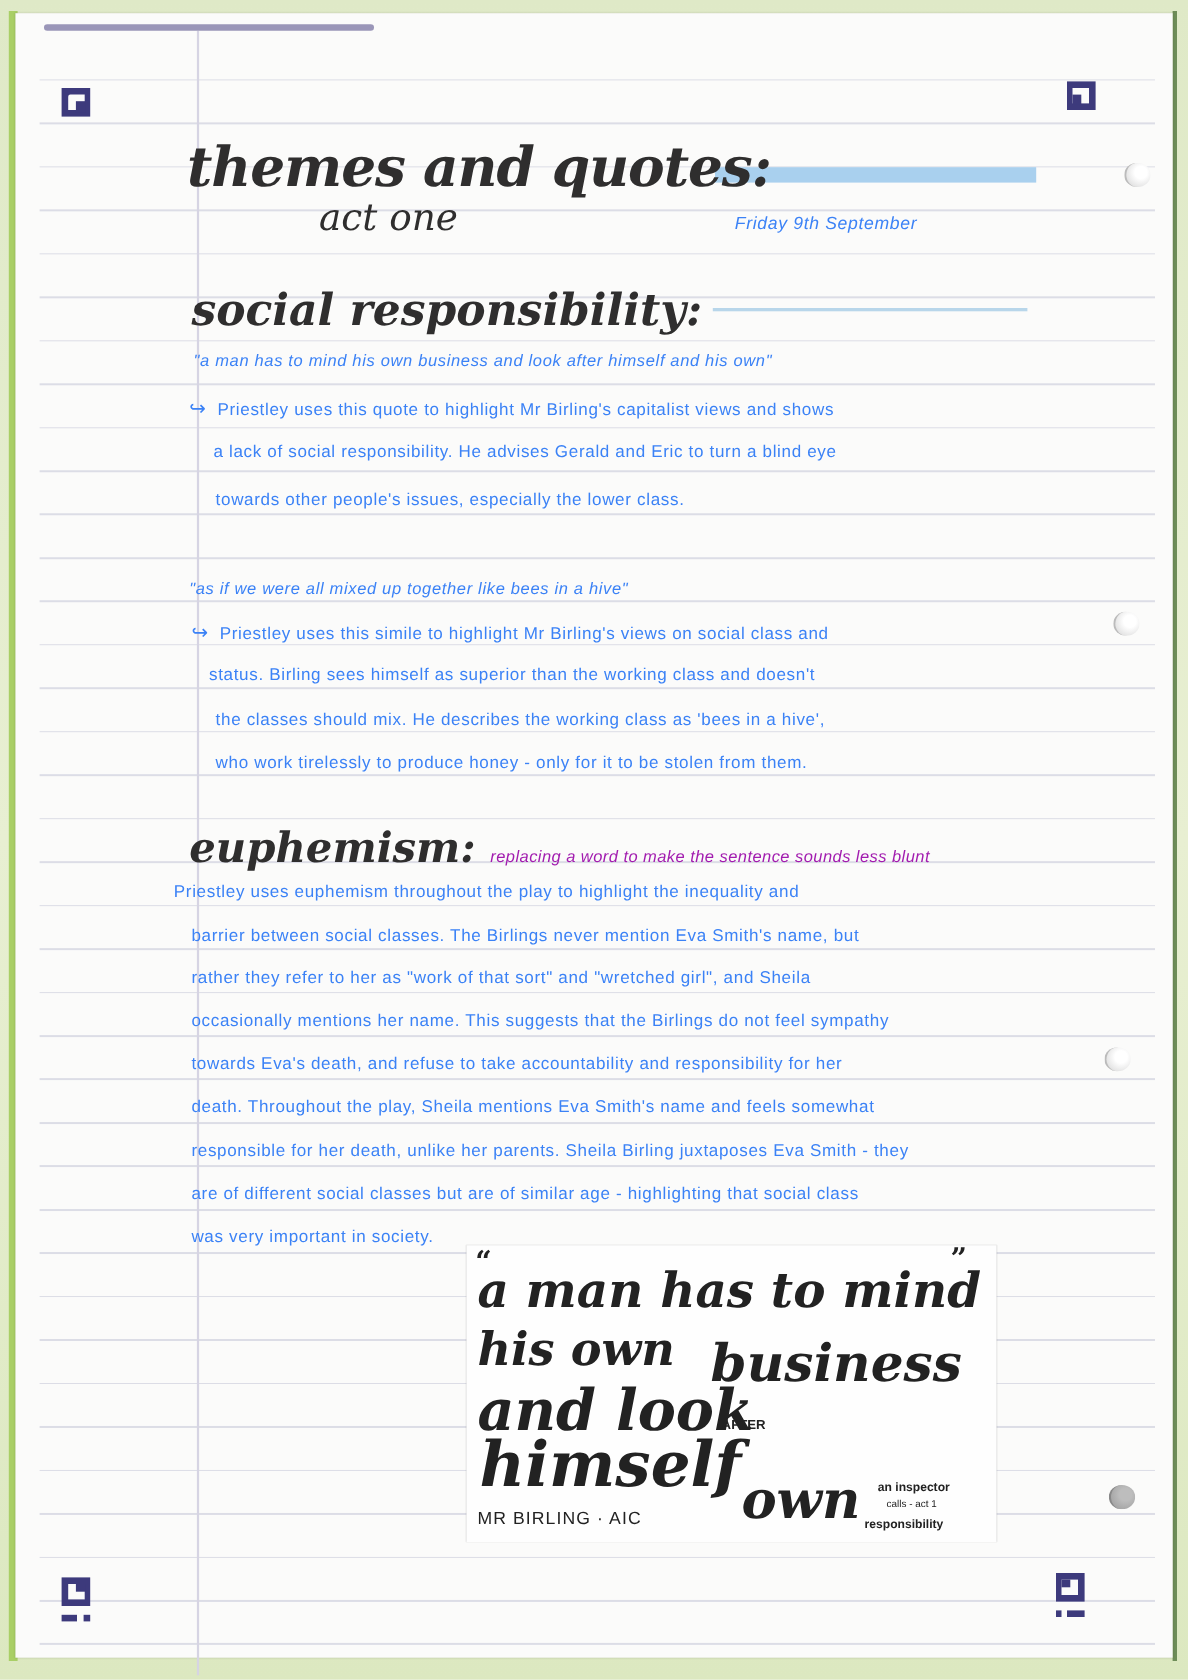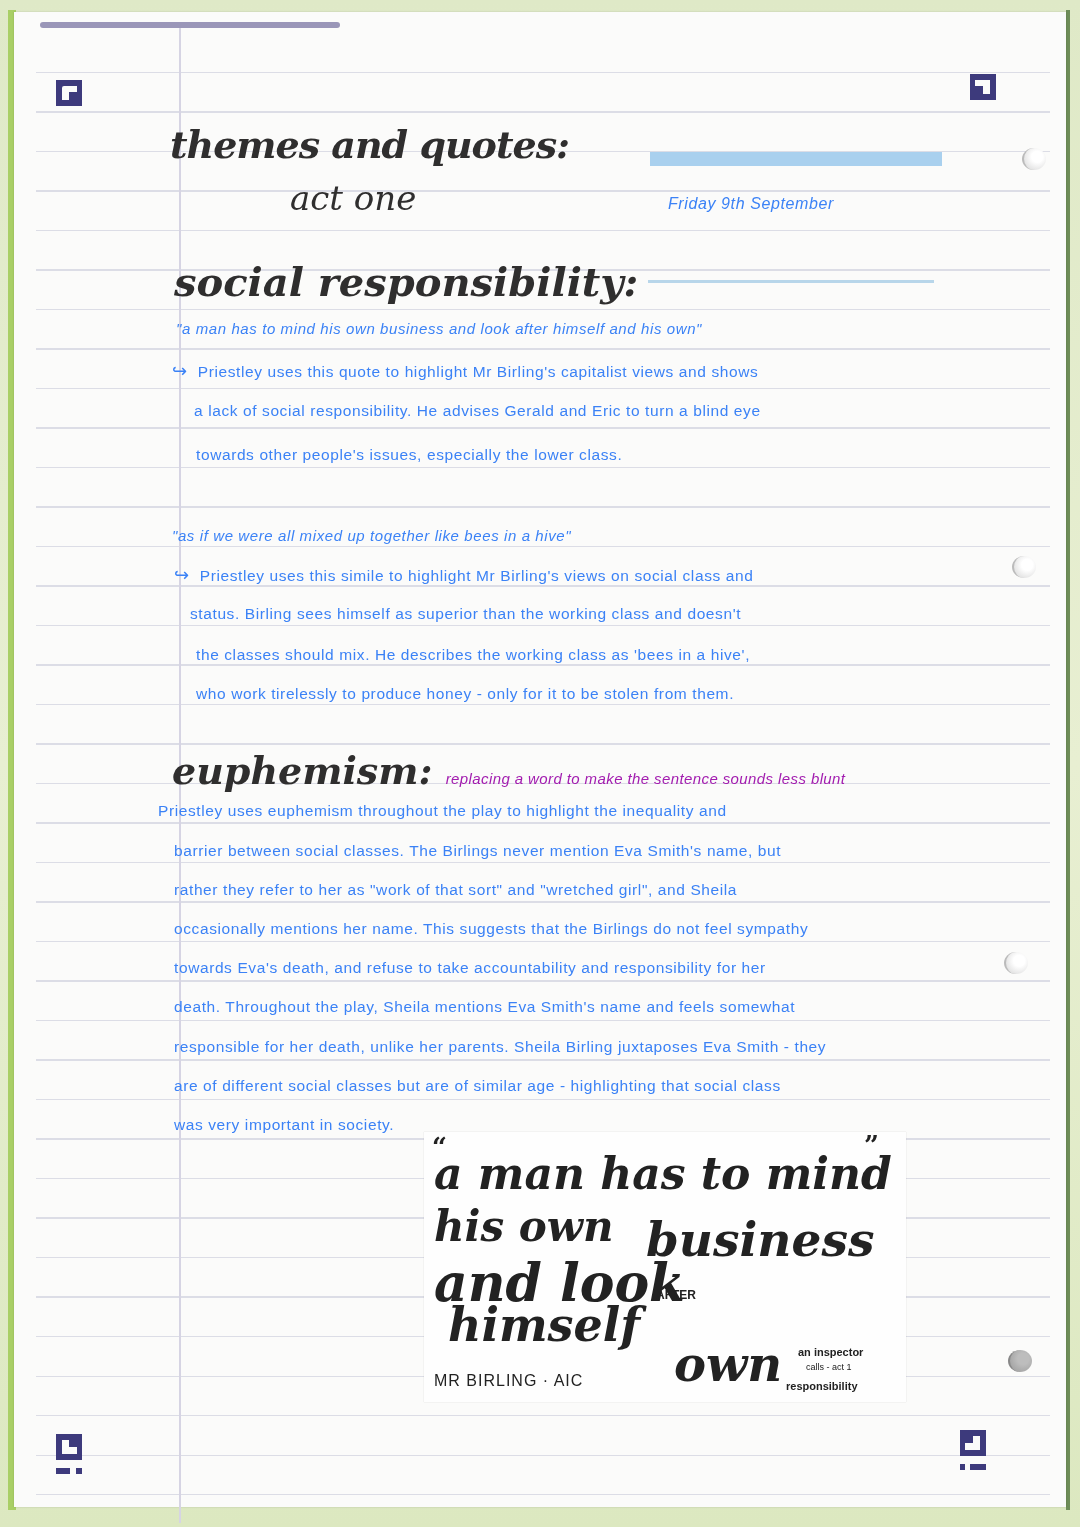--- a/index.html
+++ b/index.html
@@ -31,21 +31,21 @@
   .hole {
     position:absolute; width:22px; height:22px; border-radius:50%;
     background: radial-gradient(circle at 60% 40%, #fff 30%, #e6e6e6 70%, #cfcfcf 100%);
     border-left:2px solid #bbb;
   }
   .hole.dark { background: radial-gradient(circle at 60% 40%, #bdbdbd 30%, #999 100%); border-left:2px solid #888; }
 
   .script { font-family: "DejaVu Serif", serif; font-style:italic; color:#2f2e2e; }
   .hand { font-family: "Liberation Sans", sans-serif; color:#3b82f6; letter-spacing:0.6px; }
 
-  .title { position:absolute; left:170px; top:122px; font-size:38px; font-weight:bold; letter-spacing:-1px; }
+  .title { position:absolute; left:170px; top:122px; font-size:50px; font-weight:bold; letter-spacing:-1px; }
   .title-highlight { position:absolute; left:650px; top:152px; width:292px; height:14px; background:#a9d0ee; }
   .subtitle { position:absolute; left:290px; top:178px; font-size:34px; }
   .date { position:absolute; left:668px; top:195px; font-size:16px; font-style:italic; }
 
   .h2 { position:absolute; font-size:40px; font-weight:bold; }
   .h2-line { position:absolute; height:3px; background:#b8d6ea; }
   .quote { position:absolute; font-size:15px; font-style:italic; }
   .para-line { position:absolute; font-size:15.5px; white-space:nowrap; }
   .arrow { font-size:18px; margin-right:10px; }
   .definition { font-size:15px; font-style:italic; font-family:"Liberation Sans", sans-serif; font-weight:normal; letter-spacing:0.4px; color:#a21caf; }
@@ -134,19 +134,19 @@
 <div class="para-line hand" style="left:174px; top:1116px;">was very important in society.</div>
 
 <div class="card">
   <div class="qmark" style="left:8px; top:0px;">“</div>
   <div class="qmark" style="left:440px; top:-2px;">”</div>
   <div class="line" style="left:10px; top:16px; font-size:44px;">a man has to mind</div>
   <div class="line" style="left:10px; top:70px; font-size:42px;">his own</div>
   <div class="line" style="left:222px; top:80px; font-size:47px;">business</div>
   <div class="line" style="left:10px; top:120px; font-size:52px;">and look</div>
   <div class="small" style="left:232px; top:156px; font-size:12px; font-weight:bold;">AFTER</div>
-  <div class="line" style="left:24px; top:166px; font-size:46px;">himself</div>
+  <div class="line" style="left:12px; top:166px; font-size:57px;">himself</div>
   <div class="line" style="left:250px; top:204px; font-size:48px;">own</div>
   <div class="small" style="left:10px; top:240px; font-size:16px; letter-spacing:1px;">MR BIRLING · AIC</div>
   <div class="small" style="left:374px; top:214px; font-size:11px; font-weight:bold;">an inspector</div>
   <div class="small" style="left:382px; top:230px; font-size:9px;">calls - act 1</div>
   <div class="small" style="left:362px; top:248px; font-size:11px; font-weight:bold;">responsibility</div>
 </div>
 
 </body></html>

